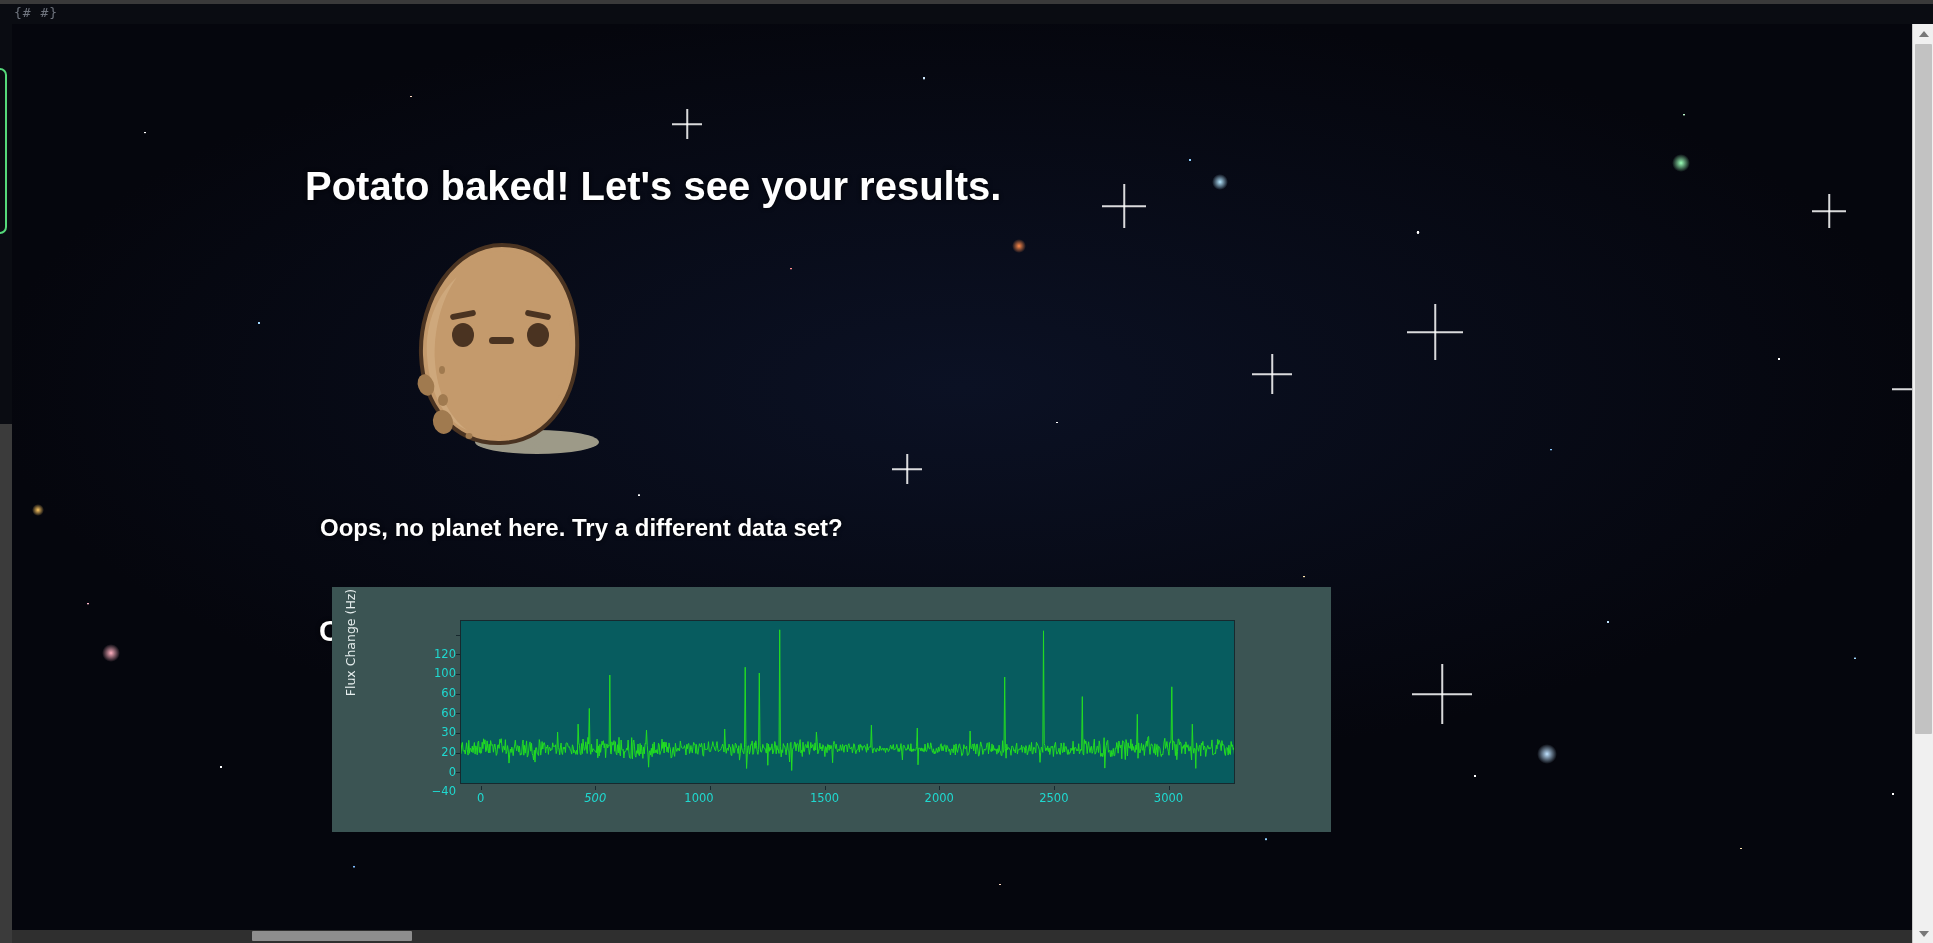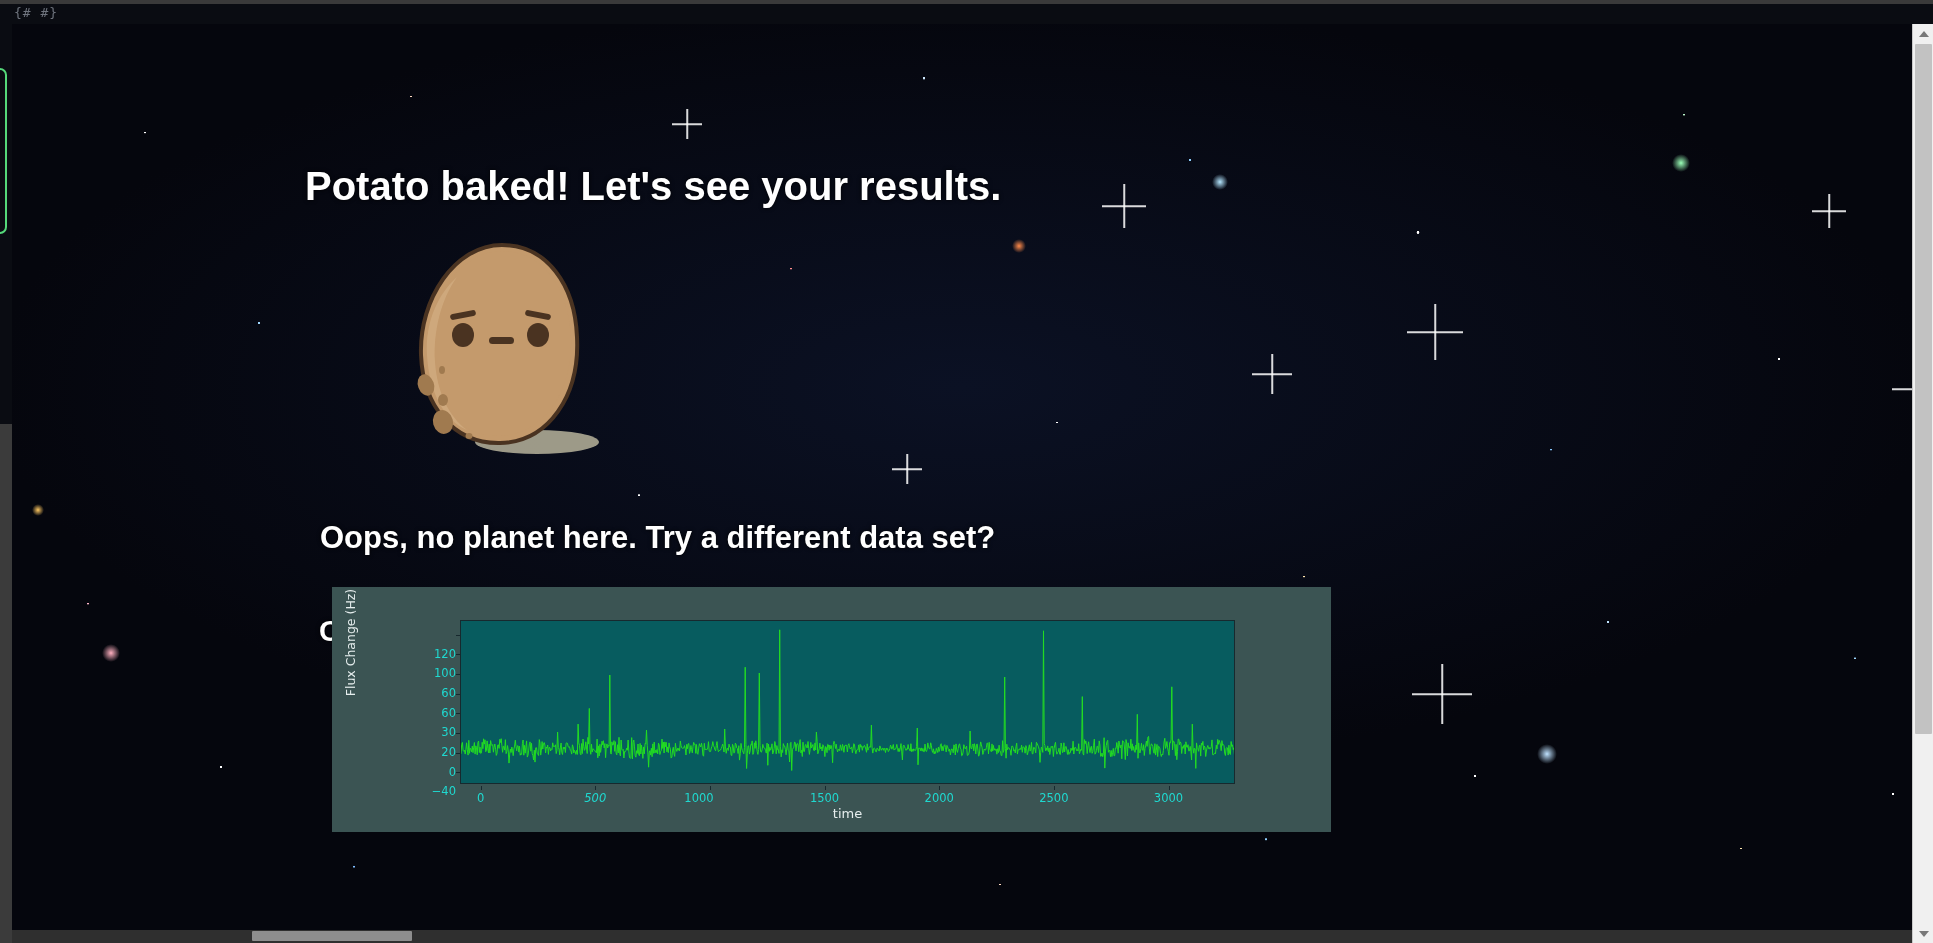--- a/index.html
+++ b/index.html
@@ -201,21 +201,21 @@
     color: #ffffff;
     font-size: 40px;
     font-weight: bold;
     white-space: nowrap;
     text-shadow: 0 0 4px rgba(0,0,0,0.9);
   }
   .subhead {
     position: absolute;
     left: 308px; top: 420px;
     color: #ffffff;
-    font-size: 31px;
+    font-size: 24px;
     font-weight: bold;
     white-space: nowrap;
     text-shadow: 0 0 4px rgba(0,0,0,0.9);
   }
   .section-title {
     position: absolute;
     left: 307px; top: 512px;
     color: #ffffff;
     font-size: 29px;
     font-weight: bold;
@@ -401,21 +401,20 @@
           <div class="xtick-mark" style="left: 249.926px;"></div>
           <div class="xtick" style="left: 364.571px;">1500</div>
           <div class="xtick-mark" style="left: 364.571px;"></div>
           <div class="xtick" style="left: 479.216px;">2000</div>
           <div class="xtick-mark" style="left: 479.216px;"></div>
           <div class="xtick" style="left: 593.861px;">2500</div>
           <div class="xtick-mark" style="left: 593.861px;"></div>
           <div class="xtick" style="left: 708.506px;">3000</div>
           <div class="xtick-mark" style="left: 708.506px;"></div>
         </div>
-      <div class="xlabel">time</div>
     <div class="ytick-mark" style="top: 185.216px;"></div>
         <div class="ytick-mark" style="top: 165.575px;"></div>
         <div class="ytick-mark" style="top: 145.934px;"></div>
         <div class="ytick-mark" style="top: 126.293px;"></div>
         <div class="ytick-mark" style="top: 106.653px;"></div>
         <div class="ytick-mark" style="top: 87.012px;"></div>
         <div class="ytick-mark" style="top: 67.3713px;"></div>
         <div class="ytick-mark" style="top: 47.7305px;"></div>
       </div>
 

